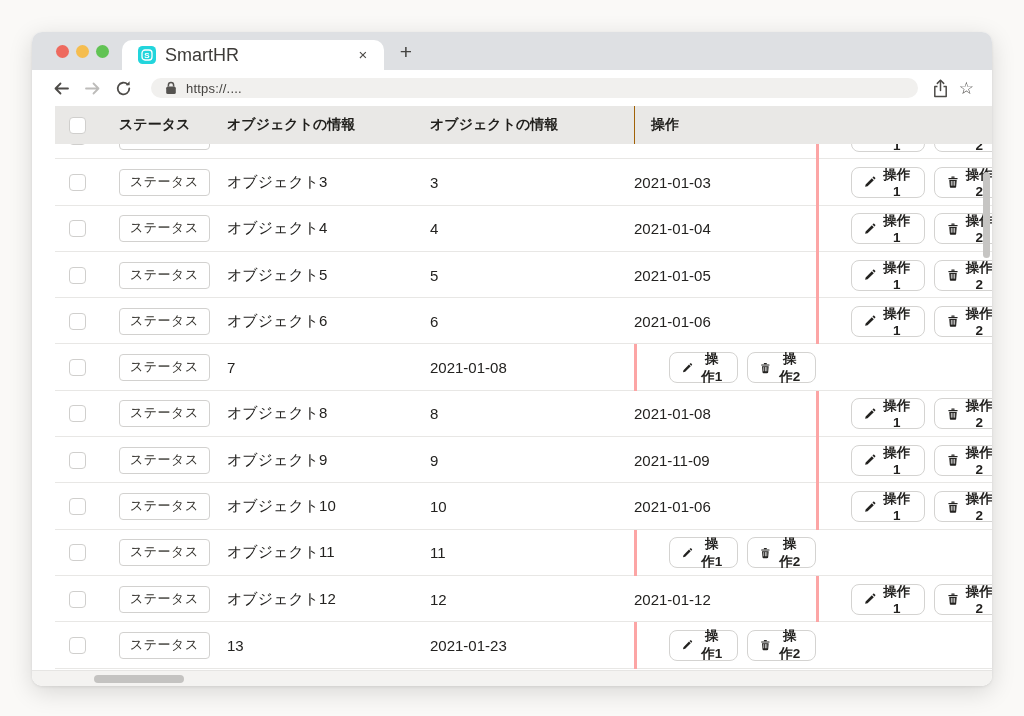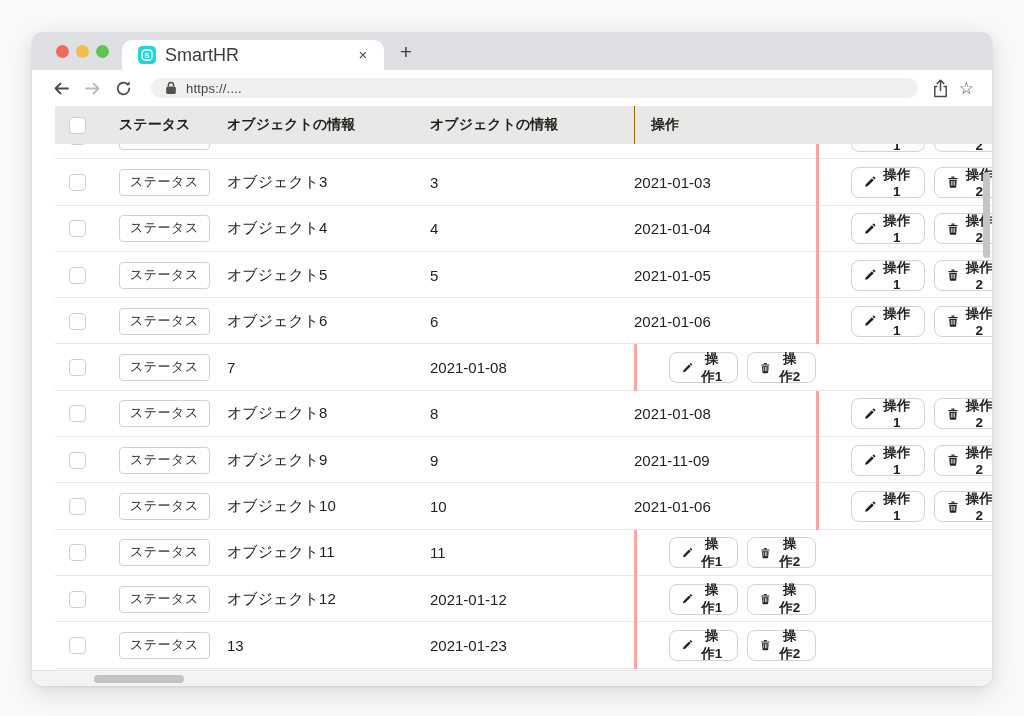--- a/index.html
+++ b/index.html
@@ -524,20 +524,21 @@
       </button>
     </div>
   </div>
 
   <div class="trow rowgrid">
     <div class="cb-cell">
               <span class="checkbox"></span>
             </div>
     <div><span class="badge">ステータス</span></div>
     <div>オブジェクト12</div>
+    <div>12</div>
     <div>2021-01-12</div>
     <div class="action-cell">
       <button class="btn">
         <svg viewBox="0 0 16 16" fill="#232220">
           <path d="M2.2 11.2l8.3-8.3 2.6 2.6-8.3 8.3-3.3.7.7-3.3z"></path>
           <path d="M11.3 2.1l1.1-1.1c.3-.3.9-.3 1.2 0l1.4 1.4c.3.3.3.9 0 1.2l-1.1 1.1-2.6-2.6z"></path>
         </svg>
         <span>操作1</span>
       </button>
       <button class="btn">

